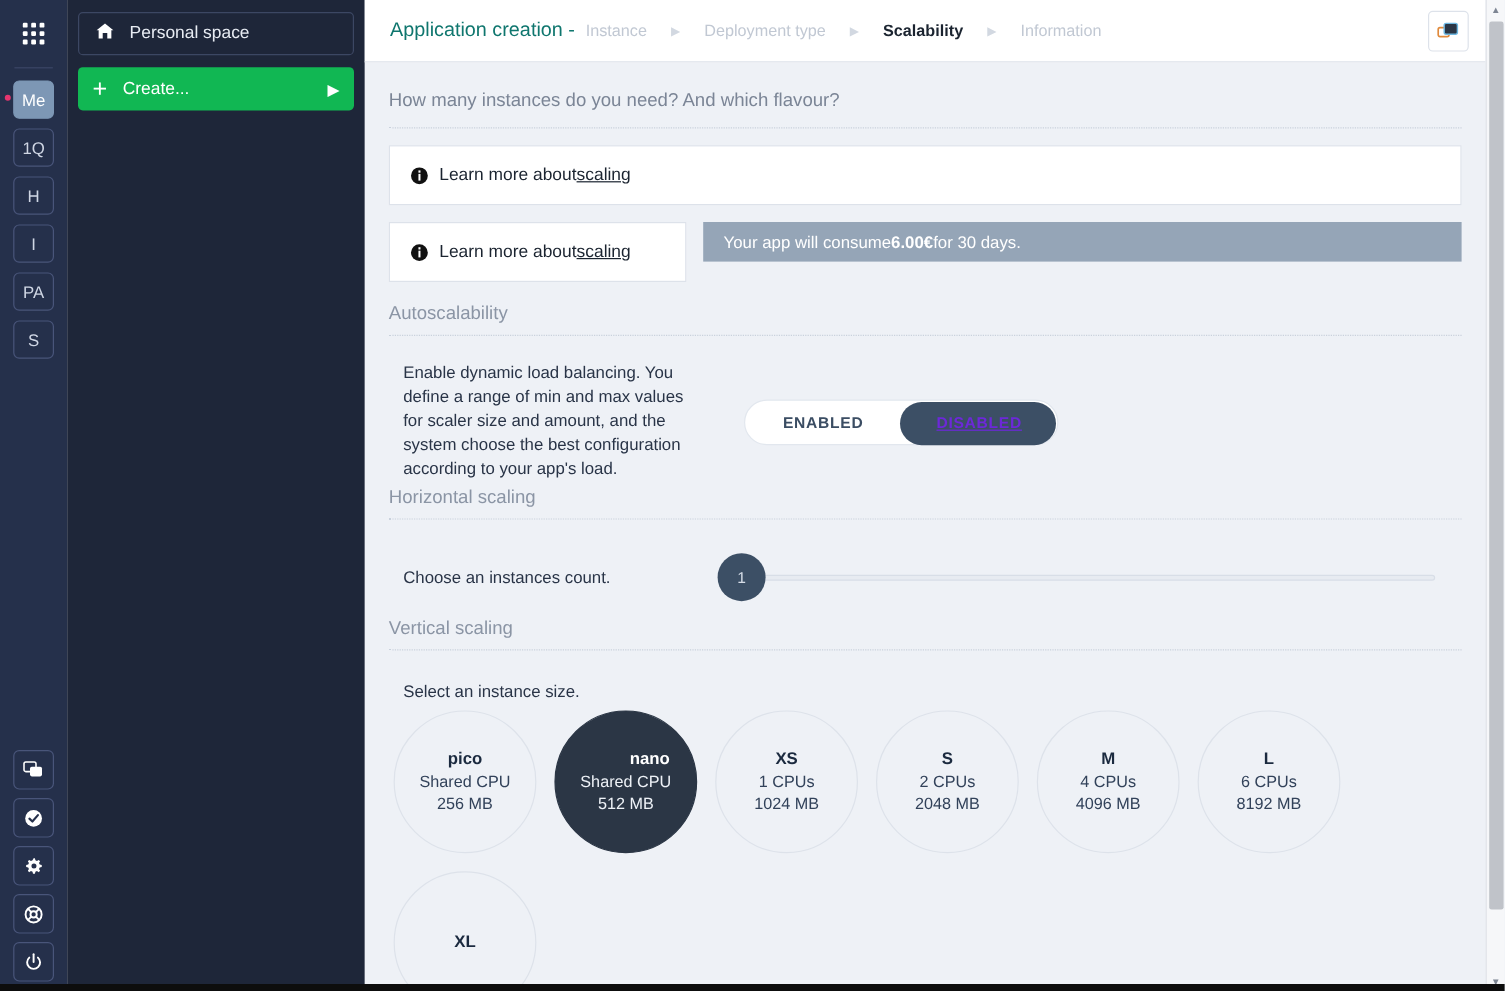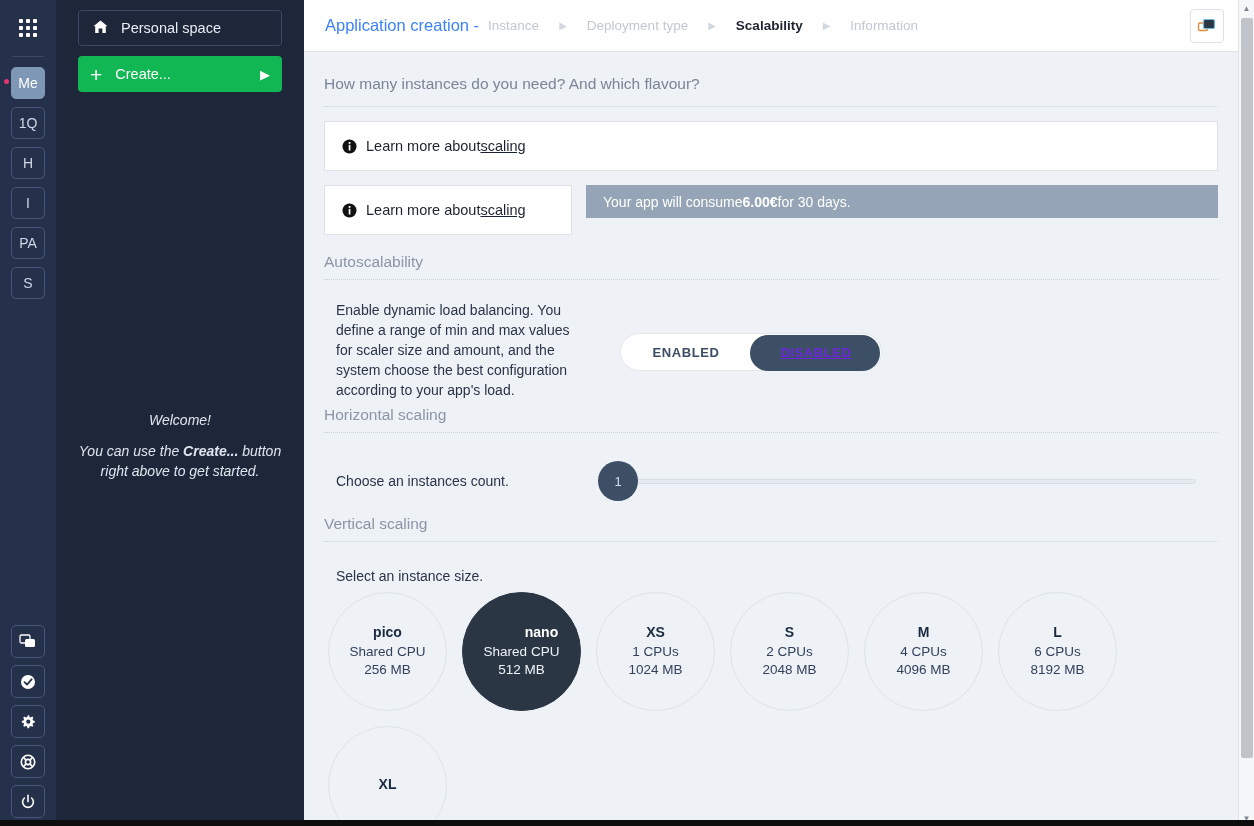--- a/index.html
+++ b/index.html
@@ -53,21 +53,21 @@
     display: flex; align-items: center; justify-content: center;
     cursor: pointer;
   }
   .rail-tool svg { display: block; }
 
   
   #left-panel {
     position: absolute; left: 56px; top: 0;
     width: 248px; height: 826px;
     background: #1e2639;
-    padding: 10px 22px;
+    padding: 10px 9px;
   }
   .space-btn {
     height: 36px; border: 1px solid #3c4763; border-radius: 4px;
     display: flex; align-items: center; gap: 12px;
     padding: 0 13px; color: #e8ecf3; font-size: 14.5px;
     cursor: pointer; background: transparent;
   }
   .create-btn {
     margin-top: 10px;
     height: 36px; background: #11b753; border-radius: 4px;
@@ -91,21 +91,21 @@
     position: absolute; left: 304px; top: 0;
     width: 934px; height: 826px;
     background: #eef1f6;
   }
   #topbar {
     height: 52px; background: #ffffff;
     border-bottom: 1px solid #dfe4ec;
     display: flex; align-items: center;
     padding: 0 14px 0 21px;
   }
-  .app-title { font-size: 16.5px; color: #3b82f6; }
+  .app-title { font-size: 16.5px; color: #0f766e; }
   .crumbs { display: flex; align-items: center; gap: 20px; margin-left: 9px; }
   .crumb { font-size: 13.5px; color: #c1c8d3; cursor: pointer; }
   .crumb.active { color: #1b2430; font-weight: bold; }
   .crumb-sep { color: #d2d8e1; font-size: 10px; }
   .chat-box {
     margin-left: auto;
     width: 34px; height: 34px; border: 1px solid #dde2ea; border-radius: 4px;
     display: flex; align-items: center; justify-content: center; cursor: pointer;
     background: #fff;
   }
@@ -296,27 +296,20 @@
     </span>
     <span>Personal space</span>
   </div>
 
   <div class="create-btn">
     <span class="plus">+</span>
     <span>Create...</span>
     <span class="caret">▶</span>
   </div>
 
-  <div class="welcome">
-    <div class="w-title">Welcome!</div>
-    <div>
-      <span>You can use the </span><b>Create...</b><span> button</span>
-      <span>right above to get started.</span>
-    </div>
-  </div>
 </div>
 
 <div id="main">
 
   <div id="topbar">
     <div class="app-title">Application creation -</div>
     <div class="crumbs">
       <span class="crumb">Instance</span>
       <span class="crumb-sep">▶</span>
       <span class="crumb">Deployment type</span>

